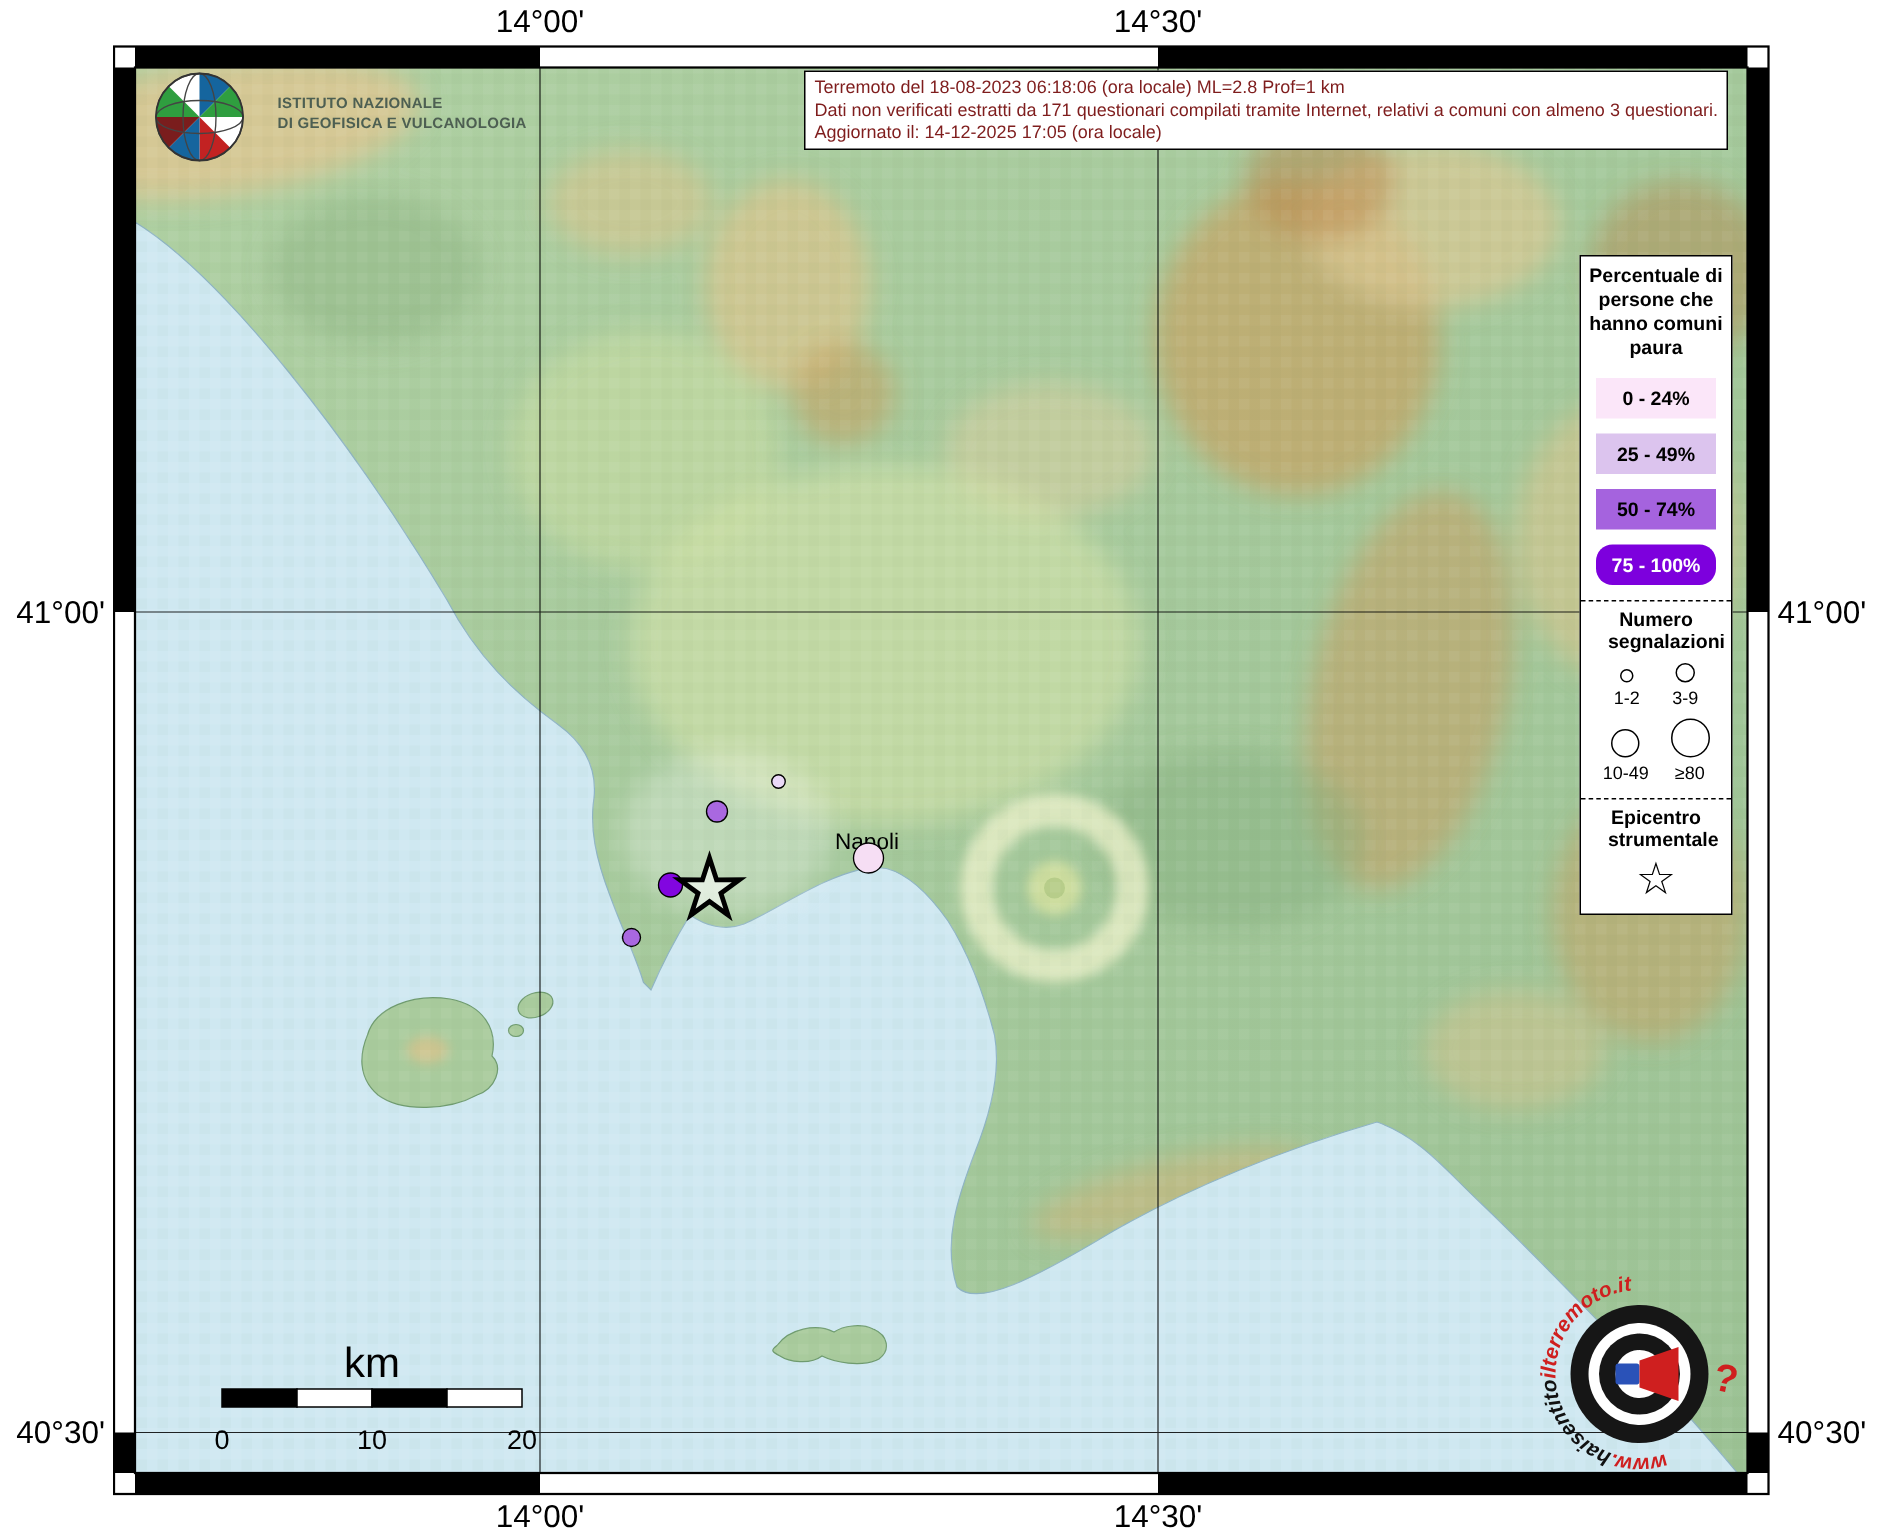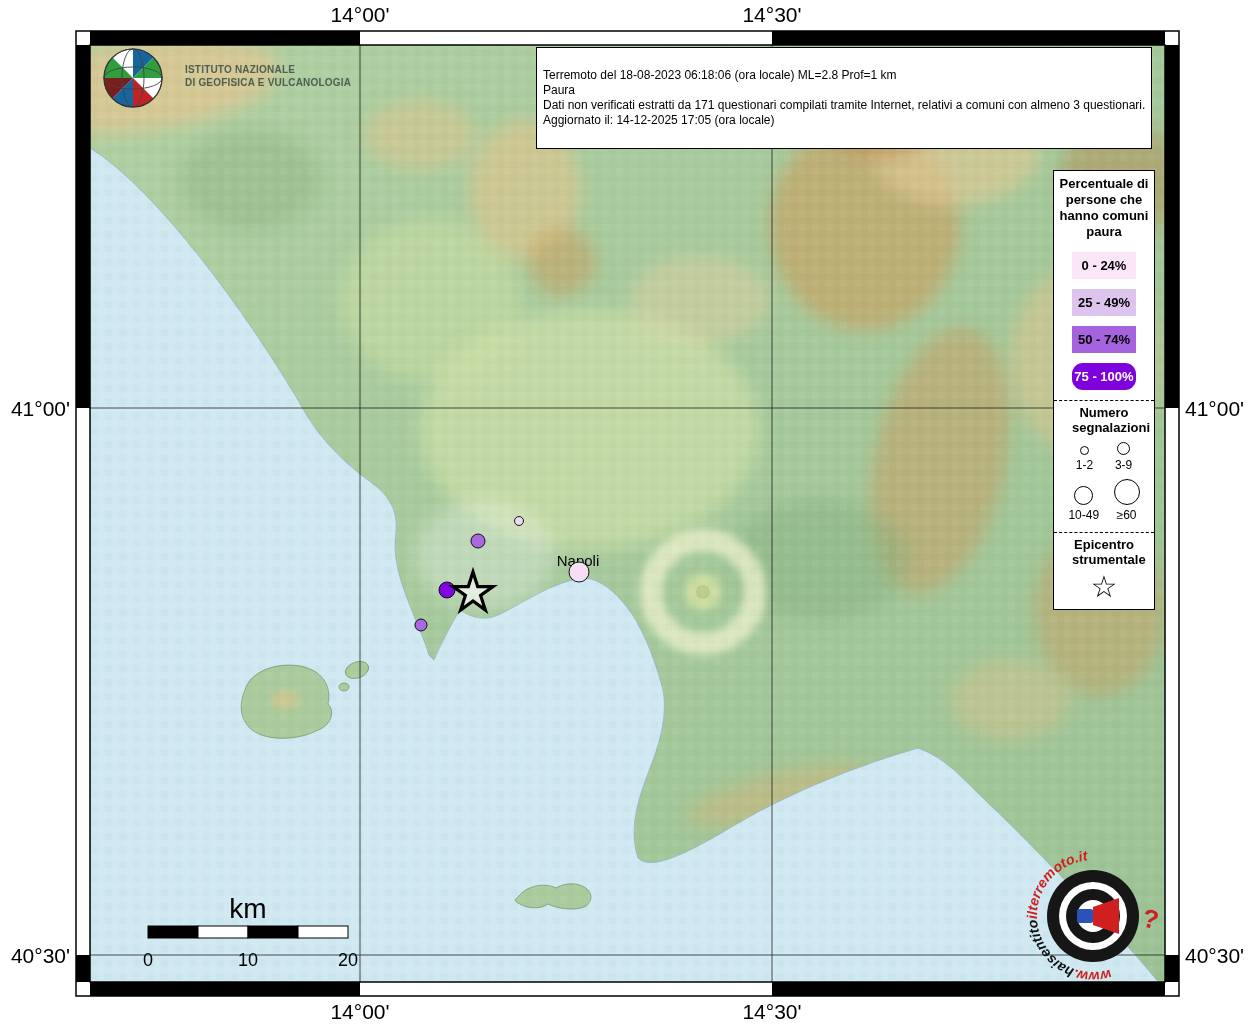--- a/index.html
+++ b/index.html
@@ -3,27 +3,27 @@
 <meta charset="utf-8">
 <style>
   html,body{margin:0;padding:0;background:#fff;}
   #page{position:relative;width:1256px;height:1024px;background:#fff;
         font-family:"Liberation Sans",sans-serif;overflow:hidden;}
   #map-svg{position:absolute;left:0;top:0;z-index:1;}
   .axis-label{position:absolute;z-index:3;font-size:21px;color:#000;white-space:nowrap;}
   .axis-label.center{transform:translateX(-50%);}
   
   #info-box{position:absolute;left:536px;top:47px;z-index:4;background:#fff;
-            border:1px solid #000;padding:20px 6px;font-size:12px;line-height:15px;
-            white-space:nowrap;color:#000000;}
+            border:1px solid #000;padding:3px 6px;font-size:12px;line-height:15px;
+            white-space:nowrap;color:#7f1d1d;}
   
   #legend{position:absolute;left:1053px;top:170px;width:100px;z-index:4;background:#fff;
           border:1px solid #000;text-align:center;color:#000;padding-bottom:6px;}
   .legend-title{font-weight:bold;font-size:13px;line-height:16px;padding:5px 3px 2px 3px;}
-  .swatch{width:64px;height:27px;margin:10px auto 0 auto;font-weight:bold;font-size:13px;
+  .swatch{width:80px;height:27px;margin:10px auto 0 auto;font-weight:bold;font-size:13px;
           line-height:27px;color:#000;}
   .swatch.dark{color:#fff;}
   .sep{border-top:1px dashed #000;margin:10px 0 4px 0;height:0;}
   .sig-title{font-weight:bold;font-size:13px;line-height:15px;padding:0 18px;}
   .circle-row{display:flex;justify-content:space-evenly;align-items:flex-end;margin-top:7px;text-align:center;}
   .circle-col{display:flex;flex-direction:column;align-items:center;}
   .c{border:1.5px solid #000;border-radius:50%;background:#fff;box-sizing:border-box;}
   .c1{width:9px;height:9px;}  .c2{width:13px;height:13px;}
   .c3{width:19px;height:19px;}.c4{width:26px;height:26px;}
   .circle-label{font-size:12px;margin-top:3px;}
@@ -215,21 +215,20 @@
     </g>
   </svg>
 
   <div id="ingv-text">
     <div>ISTITUTO NAZIONALE</div>
     <div>DI GEOFISICA E VULCANOLOGIA</div>
   </div>
 
   <div id="info-box">
     <div>Terremoto del 18-08-2023 06:18:06 (ora locale) ML=2.8 Prof=1 km</div>
-    <div>Paura</div>
     <div>Dati non verificati estratti da 171 questionari compilati tramite Internet, relativi a comuni con almeno 3 questionari.</div>
     <div>Aggiornato il: 14-12-2025 17:05 (ora locale)</div>
   </div>
 
   <div id="legend">
     <div class="legend-title">Percentuale di persone che hanno comuni paura</div>
 
     <div class="swatch" style="background: rgb(251, 230, 249);">0 - 24%</div>
     <div class="swatch" style="background: rgb(220, 196, 238);">25 - 49%</div>
     <div class="swatch" style="background: rgb(165, 99, 222); text-align: center;">50 - 74%</div>
@@ -248,21 +247,21 @@
         <div class="circle-label">3-9</div>
       </div>
     </div>
     <div class="circle-row">
       <div class="circle-col">
         <div class="c c3"></div>
         <div class="circle-label">10-49</div>
       </div>
       <div class="circle-col">
         <div class="c c4"></div>
-        <div class="circle-label">≥60</div>
+        <div class="circle-label">≥80</div>
       </div>
     </div>
 
     <div class="sep"></div>
     <div class="sig-title">Epicentro strumentale</div>
     <div class="star-glyph">☆</div>
   </div>
 
 </div>
 

